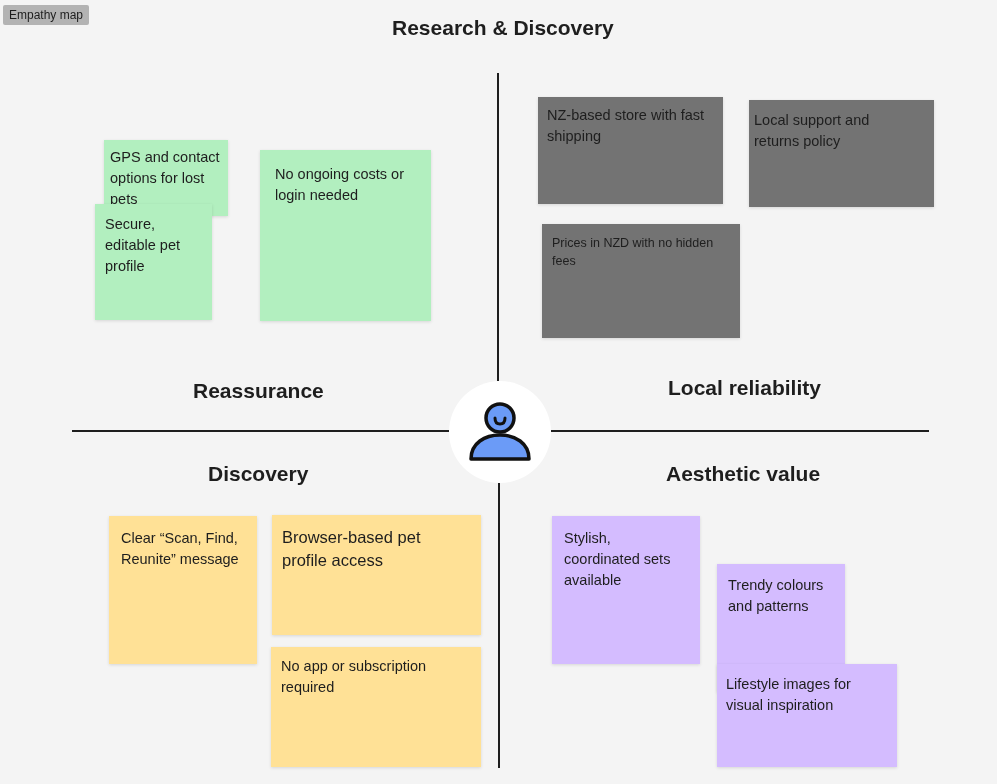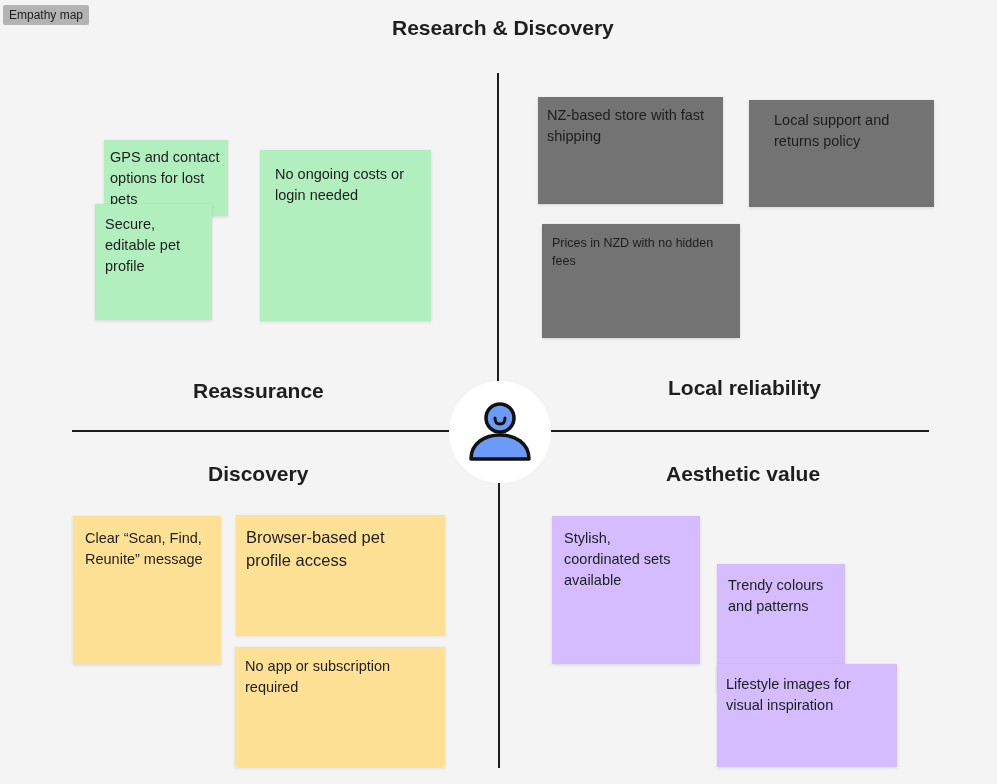--- a/index.html
+++ b/index.html
@@ -3,21 +3,21 @@
 <meta charset="utf-8">
 <style>
   html, body { margin:0; padding:0; }
   body { width:997px; height:784px; background:#f4f4f4; position:relative; overflow:hidden; font-family:"Liberation Sans", sans-serif; color:#1e1e1e; }
   .frame-label { position:absolute; left:3px; top:5px; height:20px; padding:0 6px; background:#b3b3b3; border-radius:2px; font-size:12px; line-height:20px; color:#1e1e1e; }
   .heading { position:absolute; font-weight:bold; font-size:21px; color:#1e1e1e; white-space:nowrap; }
   .line { position:absolute; background:#1e1e1e; }
   .sticky { position:absolute; box-sizing:border-box; box-shadow:0 1px 3px rgba(0,0,0,0.12); font-size:14.5px; line-height:21px; color:#1e1e1e; }
   .green { background:#b2efbf; }
   .blue { background:#737373; }
-  .yellow { background:#ffe196; }
+  .yellow { background:#ffe196;margin-left:36px; }
   .purple { background:#d4bcff; }
   .center-circle { position:absolute; left:449px; top:381px; width:102px; height:102px; border-radius:50%; background:#ffffff; }
 </style>
 </head>
 <body>
 
 <div class="frame-label">Empathy map</div>
 <div class="heading" style="left:392px; top:16px;">Research &amp; Discovery</div>
 
 <div class="line" style="left:497px; top:73px; width:2px; height:308px;"></div>
@@ -36,21 +36,21 @@
     <circle cx="51" cy="37" r="14" fill="#6b9bf7" stroke="#111" stroke-width="3.5"></circle>
     <path d="M46,37 Q46,43 51,43 Q56,43 56,37" fill="none" stroke="#111" stroke-width="3" stroke-linecap="round"></path>
   </svg>
 </div>
 
 <div class="sticky green" style="left:104px; top:100px; width:124px; height:76px; padding:7px 8px 0 6px;margin-top:40px;">GPS and contact options for lost pets</div>
 <div class="sticky green" style="left:95px; top:204px; width:117px; height:116px; padding:10px 12px 0 10px;">Secure, editable pet profile</div>
 <div class="sticky green" style="left:254px; top:150px; width:171px; height:171px; padding:14px 14px 0 15px;margin-left:6px;">No ongoing costs or login needed</div>
 
 <div class="sticky blue" style="left:538px; top:97px; width:185px; height:107px; padding:8px 10px 0 9px;">NZ-based store with fast shipping</div>
-<div class="sticky blue" style="left:749px; top:100px; width:185px; height:107px; padding:10px 20px 0 25px;">Local support and returns policy</div>
+<div class="sticky blue" style="left:749px; top:100px; width:185px; height:107px; padding:10px 20px 0 5px;">Local support and returns policy</div>
 <div class="sticky blue" style="left:542px; top:224px; width:198px; height:114px; padding:10px 20px 0 10px; font-size:12.5px; line-height:18px;">Prices in NZD with no hidden fees</div>
 
 <div class="sticky yellow" style="left:73px; top:516px; width:148px; height:148px; padding:12px 6px 0 12px;">Clear “Scan, Find, Reunite” message</div>
 <div class="sticky yellow" style="left:236px; top:515px; width:209px; height:120px; padding:11px 40px 0 10px; font-size:16.5px; line-height:23px;">Browser-based pet profile access</div>
 <div class="sticky yellow" style="left:235px; top:647px; width:210px; height:120px; padding:9px 30px 0 10px;">No app or subscription required</div>
 
 <div class="sticky purple" style="left:552px; top:516px; width:148px; height:148px; padding:12px 10px 0 12px;">Stylish, coordinated sets available</div>
 <div class="sticky purple" style="left:717px; top:516px; width:128px; height:128px; padding:11px 12px 0 11px;margin-top:48px;">Trendy colours and patterns</div>
 <div class="sticky purple" style="left:717px; top:664px; width:180px; height:103px; padding:10px 20px 0 9px;">Lifestyle images for visual inspiration</div>
 

